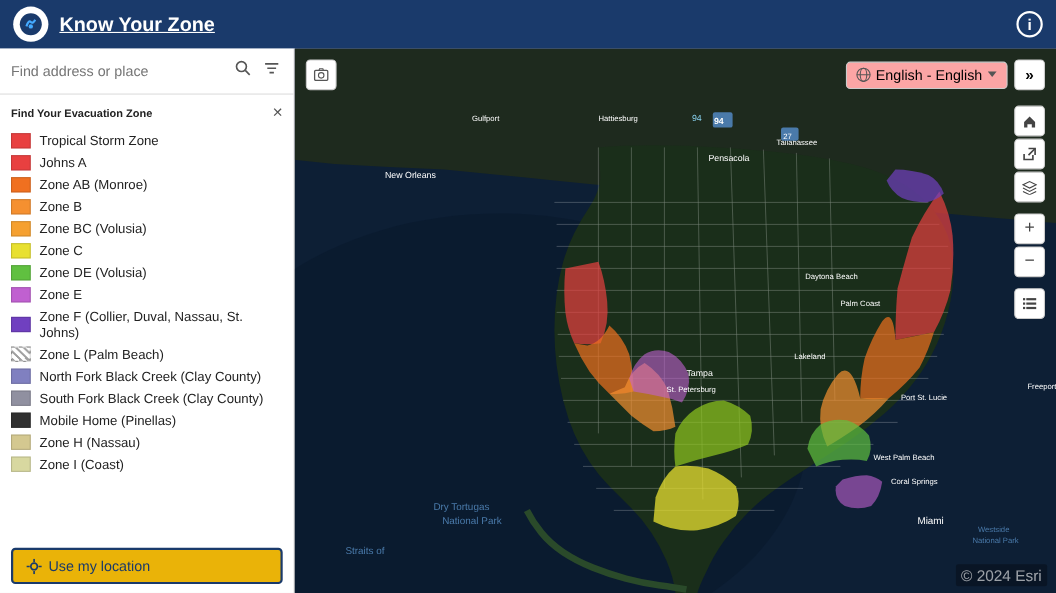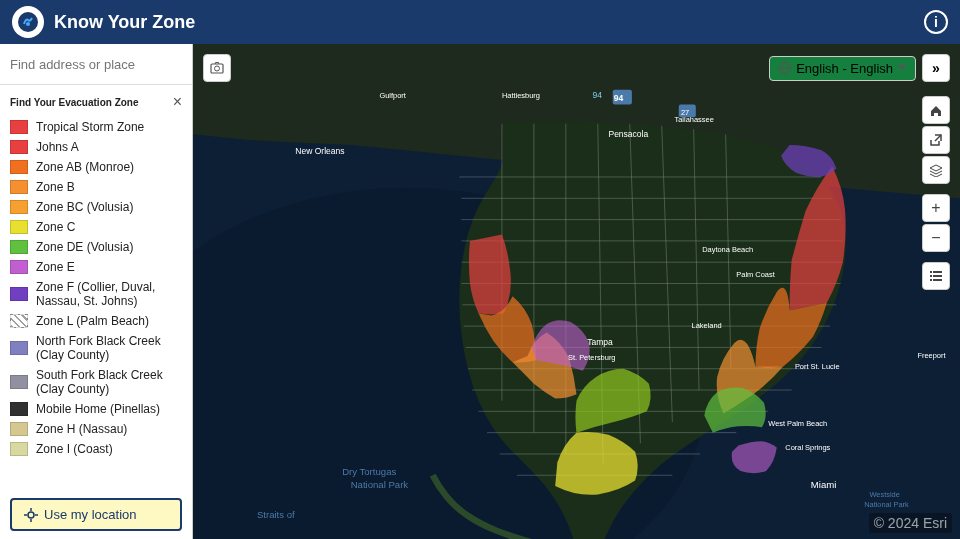--- a/index.html
+++ b/index.html
@@ -21,20 +21,21 @@
       border-radius: 50%;
       background: white;
       display: flex; align-items: center; justify-content: center;
       flex-shrink: 0;
     }
     #logo-circle svg { width: 24px; height: 24px; }
     #header-title {
       color: white;
       font-size: 18px;
       font-weight: bold;
+      text-decoration: underline;
     }
     #header-info {
       margin-left: auto;
       color: white;
       width: 24px; height: 24px;
       border-radius: 50%;
       border: 2px solid white;
       display: flex; align-items: center; justify-content: center;
       font-weight: bold;
       font-size: 14px;
@@ -42,21 +43,21 @@
     }
 
     
     #main {
       display: flex;
       height: calc(539px - 44px);
     }
 
     
     #sidebar {
-      width: 193px;
+      width: 268px;
       flex-shrink: 0;
       background: white;
       display: flex;
       flex-direction: column;
       border-right: 1px solid #ccc;
       overflow: hidden;
     }
 
     #search-bar {
       display: flex;
@@ -124,21 +125,21 @@
         45deg,
         #a0a0a0 0px, #a0a0a0 2px,
         white 2px, white 5px
       );
     }
 
     #use-location-btn {
       margin: 8px 10px;
       padding: 7px 12px;
       border: 2px solid #1a3a6b;
-      background: #fef9c3;
+      background: #eab308;
       color: #1a3a6b;
       font-size: 13px;
       border-radius: 4px;
       cursor: pointer;
       display: flex;
       align-items: center;
       gap: 6px;
       font-weight: 500;
     }
 
@@ -160,21 +161,21 @@
     #map-top-controls {
       position: absolute;
       top: 10px;
       right: 10px;
       display: flex;
       align-items: center;
       gap: 6px;
       z-index: 5;
     }
     #language-selector {
-      background: #15803d;
+      background: #fca5a5;
       border: 1px solid #ccc;
       border-radius: 4px;
       padding: 4px 8px;
       font-size: 13px;
       cursor: pointer;
       display: flex;
       align-items: center;
       gap: 4px;
     }
 

